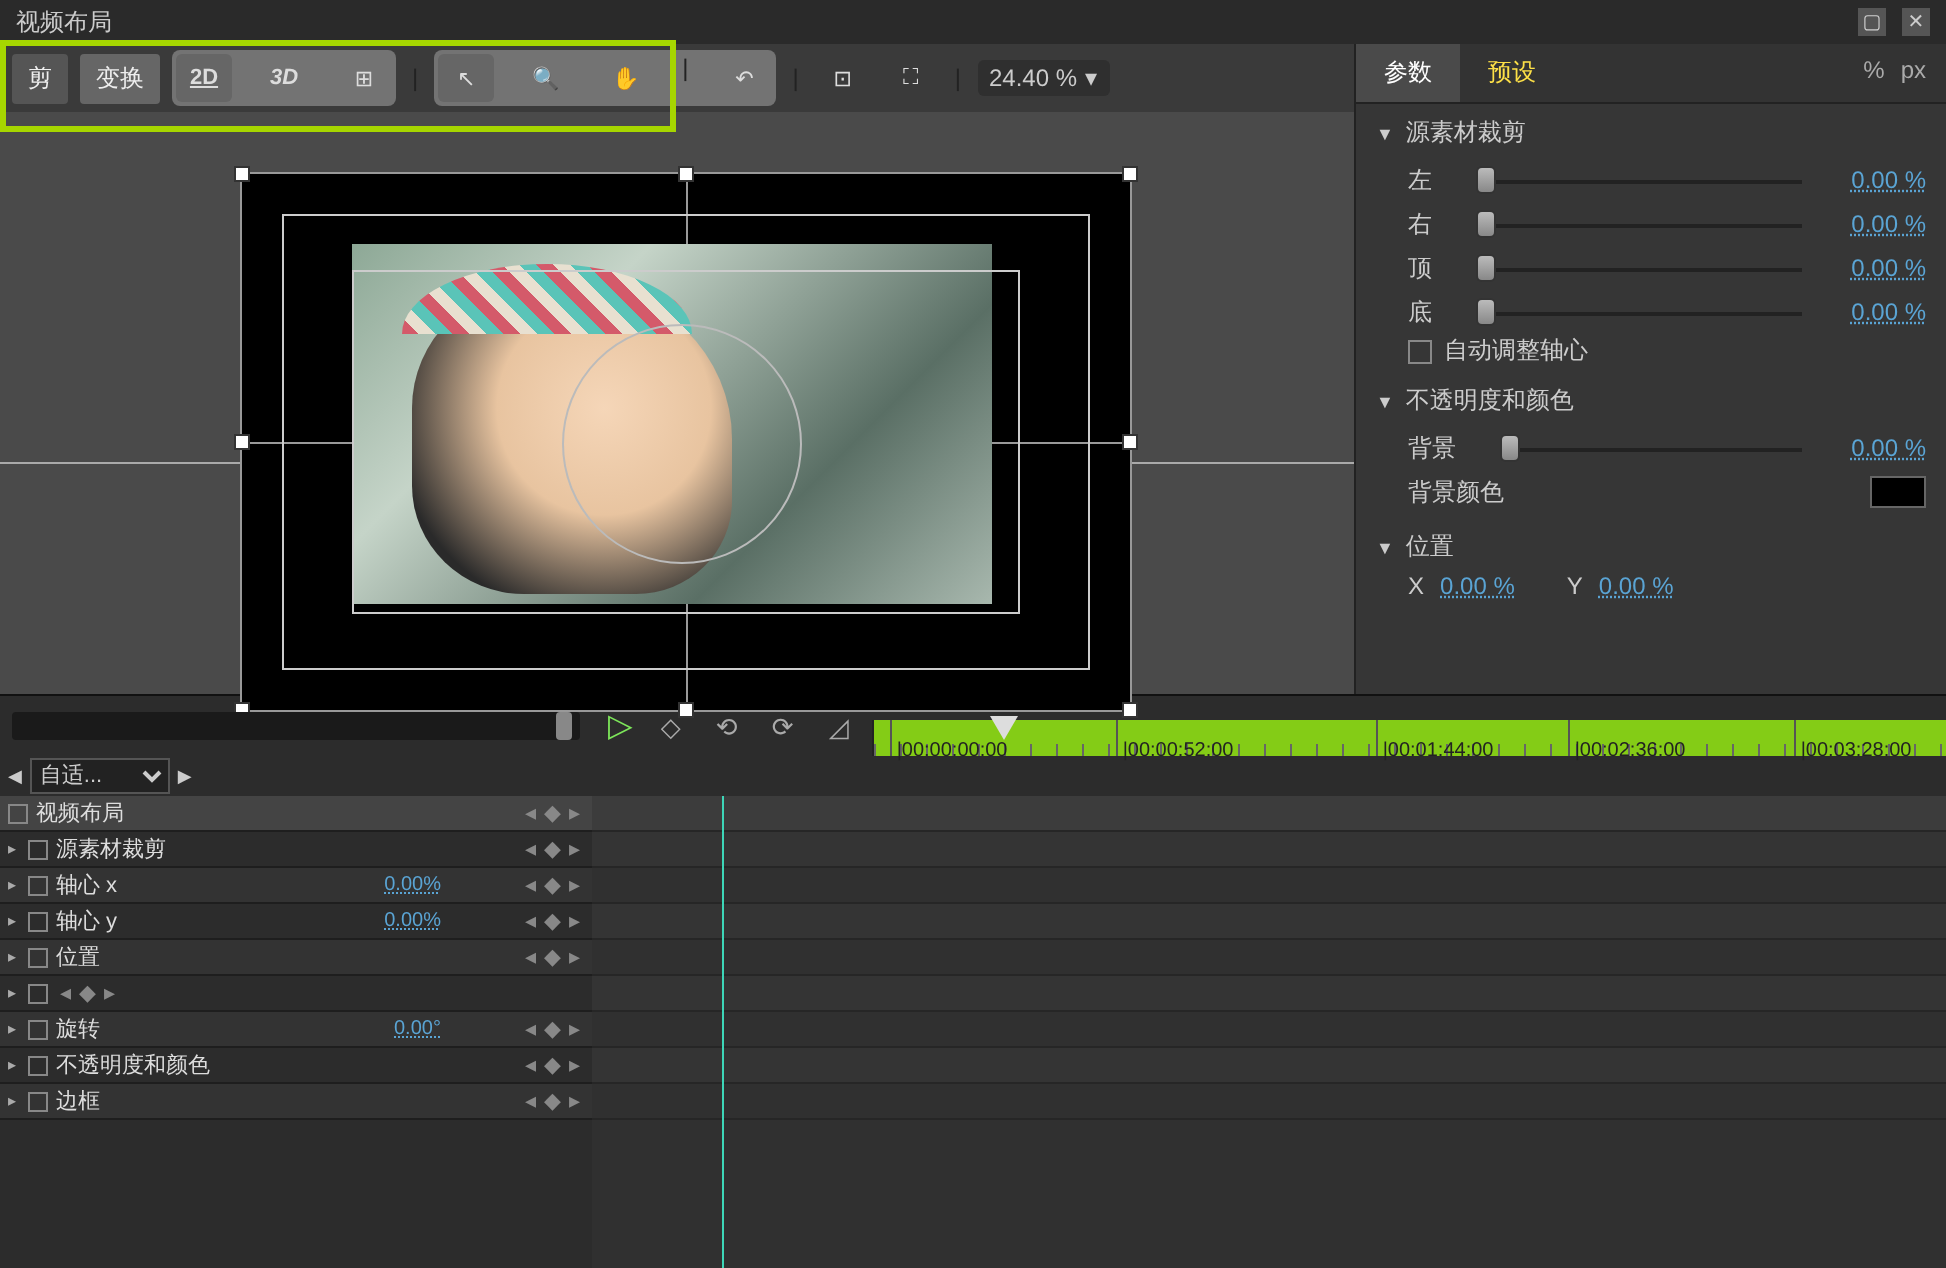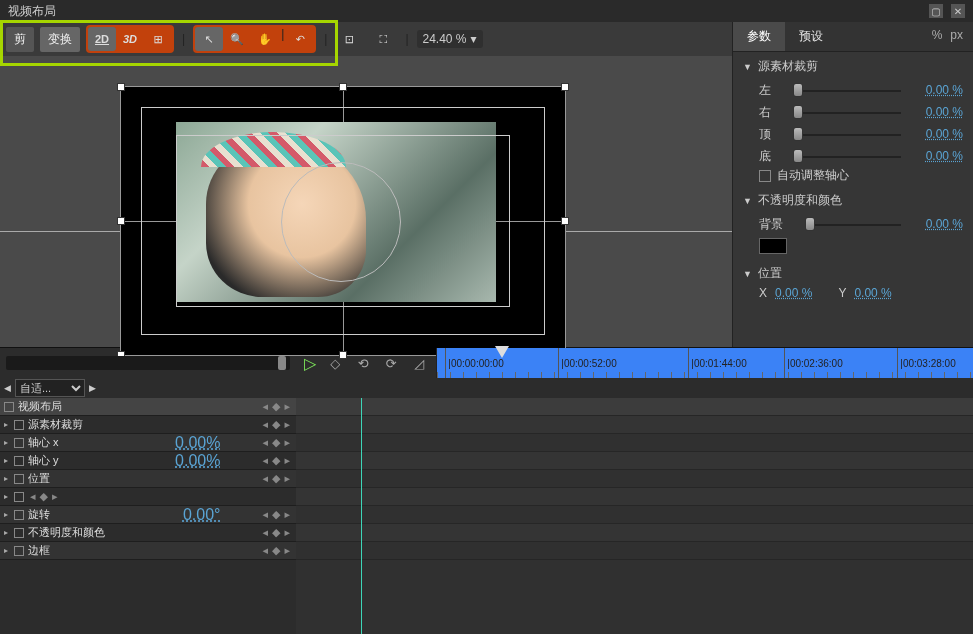--- a/index.html
+++ b/index.html
@@ -11,44 +11,44 @@
 
 .content { display: flex; height: 325px; }
 
 .main-panel { flex: 1; background: #4a4a4a; position: relative; }
 .toolbar { height: 34px; background: #3a3a3a; display: flex; align-items: center; padding: 4px 6px; gap: 6px; }
 .highlight-box { position: absolute; left: 0; top: -2px; width: 338px; height: 46px; border: 3px solid #a6d600; pointer-events: none; z-index: 5; }
 
 .tab-btn { padding: 4px 8px; background: #555; color: #eee; cursor: pointer; border-radius: 2px; }
 .tab-btn.active { background: #666; }
 
-.tool-group { display: flex; background: #c2410c; border-radius: 4px; padding: 2px; gap: 0; align-items: flex-start; }
+.tool-group { display: flex; background: #737373; border-radius: 4px; padding: 2px; gap: 12px; align-items: flex-start; }
 .tool-icon { width: 28px; height: 24px; display: flex; align-items: center; justify-content: center; font-size: 11px; color: #ddd; cursor: pointer; }
 .tool-icon.active { background: #666; border-radius: 3px; }
 .sep { color: #222; padding: 0 2px; }
 
 .zoom-box { background: #2f2f2f; padding: 2px 6px; border-radius: 3px; display: flex; align-items: center; gap: 4px; }
 
 .canvas-area { position: relative; height: 290px; background: #4a4a4a; }
 .video-frame { position: absolute; left: 120px; top: 30px; width: 446px; height: 270px; background: #000; border: 1px solid #999; }
 .video-content { position: absolute; left: 55px; top: 35px; width: 320px; height: 180px; background: linear-gradient(135deg, #8da896 0%, #c5d4c8 30%, #5a6f65 70%, #a8b8ae 100%); }
 .subject { position: absolute; left: 30px; top: 20px; width: 160px; height: 155px; background: radial-gradient(circle at 60% 40%, #f5d6b8 0%, #e8c4a0 40%, #2a2a2a 80%); border-radius: 40% 50% 30% 35%; }
 .hat-band { position: absolute; left: 25px; top: 10px; width: 145px; height: 35px; background: repeating-linear-gradient(45deg, #d45a6a 0px, #d45a6a 6px, #e8e0d0 6px, #e8e0d0 12px, #5ac4b8 12px, #5ac4b8 18px); border-radius: 50% 50% 0 0 / 100% 100% 0 0; }
 .safe-rect { position: absolute; border: 1px solid #ccc; }
 .outer-rect { left: 20px; top: 20px; right: 20px; bottom: 20px; }
 .inner-rect { left: 55px; top: 48px; right: 55px; bottom: 48px; }
 .center-circle { position: absolute; left: 160px; top: 75px; width: 120px; height: 120px; border: 1px solid #bbb; border-radius: 50%; }
 .center-cross-h { position: absolute; top: 50%; left: 0; right: 0; height: 1px; background: #999; }
 .center-cross-v { position: absolute; left: 50%; top: 0; bottom: 0; width: 1px; background: #999; }
 .handle { position: absolute; width: 8px; height: 8px; background: #fff; border: 1px solid #333; }
 .cross-guide-h { position: absolute; left: 0; right: 0; height: 1px; background: #aaa; top: 175px; }
 
-.side-panel { width: 241px; background: #363636; border-left: 1px solid #222; }
+.side-panel { width: 296px; background: #363636; border-left: 1px solid #222; }
 .side-tabs { display: flex; height: 30px; background: #333; border-bottom: 1px solid #222; }
-.side-tab { padding: 6px 14px; cursor: pointer; color: #e5e5e5; }
+.side-tab { padding: 6px 14px; cursor: pointer; color: #fde047; }
 .side-tab.active { background: #4a4a4a; color: #fff; }
 .side-extra { margin-left: auto; padding: 6px 10px; color: #aaa; display: flex; gap: 8px; }
 
 .param-body { padding: 6px 10px; }
 .param-section { margin-bottom: 8px; }
 .section-hdr { display: flex; align-items: center; gap: 6px; cursor: pointer; margin-bottom: 4px; }
 .section-hdr .tri { font-size: 9px; }
 .param-row { display: flex; align-items: center; height: 22px; gap: 6px; margin-left: 16px; }
 .param-label { width: 28px; }
 .slider-track { flex: 1; height: 14px; position: relative; background: transparent; border-radius: 2px; }
@@ -64,34 +64,34 @@
 .pos-val { color: #5aa4d4; text-decoration: underline dotted; margin-right: 18px; }
 
 .timeline-wrap { height: 287px; background: #2c2c2c; border-top: 1px solid #111; display: flex; flex-direction: column; }
 .tl-header { height: 30px; display: flex; }
 .tl-left-head { width: 296px; display: flex; align-items: center; background: #2c2c2c; padding: 0 6px; gap: 6px; }
 .scrub-slider { flex: 1; height: 14px; background: #1a1a1a; border-radius: 2px; position: relative; }
 .scrub-thumb { position: absolute; right: 4px; width: 8px; height: 14px; background: #888; border-radius: 2px; }
 .tl-controls { display: flex; align-items: center; gap: 10px; padding: 0 8px; background: #2c2c2c; }
 .play-btn { color: #7de65a; font-size: 16px; cursor: pointer; }
 .ctrl-icon { width: 18px; height: 18px; display: flex; align-items: center; justify-content: center; color: #aaa; cursor: pointer; font-size: 13px; }
-.tl-ruler { flex: 1; background: #3b82f6; position: relative; border-left: 1px solid #222; }
+.tl-ruler { flex: 1; background: #84cc16; position: relative; border-left: 1px solid #222; margin-top: 12px; }
 .ruler-tick { position: absolute; top: 0; bottom: 0; border-left: 1px solid #555; font-size: 10px; color: #222; padding-left: 2px; padding-top: 10px; }
 .ruler-marks { position: absolute; bottom: 0; left: 0; right: 0; height: 6px; background: repeating-linear-gradient(90deg,#666 0,#666 1px,transparent 1px,transparent 13px); }
 .playhead-tri { position: absolute; left: 58px; top: -2px; width: 0; height: 0; border-left: 7px solid transparent; border-right: 7px solid transparent; border-top: 12px solid #ddd; }
 
 .tl-body { flex: 1; display: flex; }
 .tl-tracks-left { width: 296px; background: #2c2c2c; }
 .track-row { height: 18px; display: flex; align-items: center; border-bottom: 1px solid #1e1e1e; padding: 0 4px; }
 .track-row.header { background: #444; }
 .track-row-r { background: #333; }
 .tri-s { font-size: 8px; color: #aaa; width: 10px; }
 .cb-s { width: 10px; height: 10px; border: 1px solid #888; margin-right: 4px; }
 .track-label { flex: 1; color: #ddd; font-size: 11px; }
-.param-val-s { color: #5aa4d4; text-decoration: underline dotted; font-size: 16px; margin-right: 40px; }
+.param-val-s { color: #5aa4d4; text-decoration: underline dotted; font-size: 10px; margin-right: 40px; }
 .key-ctrls { display: flex; gap: 0; color: #888; font-size: 11px; }
 .key-ctrls span { padding: 0 2px; }
 
 .tl-tracks-right { flex: 1; background: #303030; position: relative; }
 .track-lane { height: 18px; border-bottom: 1px solid #262626; }
 .track-lane:nth-child(odd) { background: #343434; }
 .track-lane.header-lane { background: #3c3c3c; }
 .playhead-line { position: absolute; left: 65px; top: 0; bottom: 0; width: 1px; background: #3dd6b8; z-index: 3; }
 
 .fit-select { background: #222; border: 1px solid #555; color: #ccc; font-size: 11px; padding: 1px 0; width: 70px; }
@@ -220,20 +220,21 @@
           </div>
         <div class="param-row">
           <span class="param-label" style="width:40px">背景</span>
           <div class="slider-track">
               <div class="slider-line"></div>
               <div class="slider-thumb"></div>
             </div>
           <span class="param-value">0.00 %</span>
         </div>
         <div class="param-row">
+          <span style="flex:1">背景颜色</span>
           <div class="color-swatch"></div>
         </div>
       </div>
 
       <div class="param-section">
         <div class="section-hdr">
             <span class="tri">▼</span>
             <span>位置</span>
           </div>
         <div class="pos-row">

